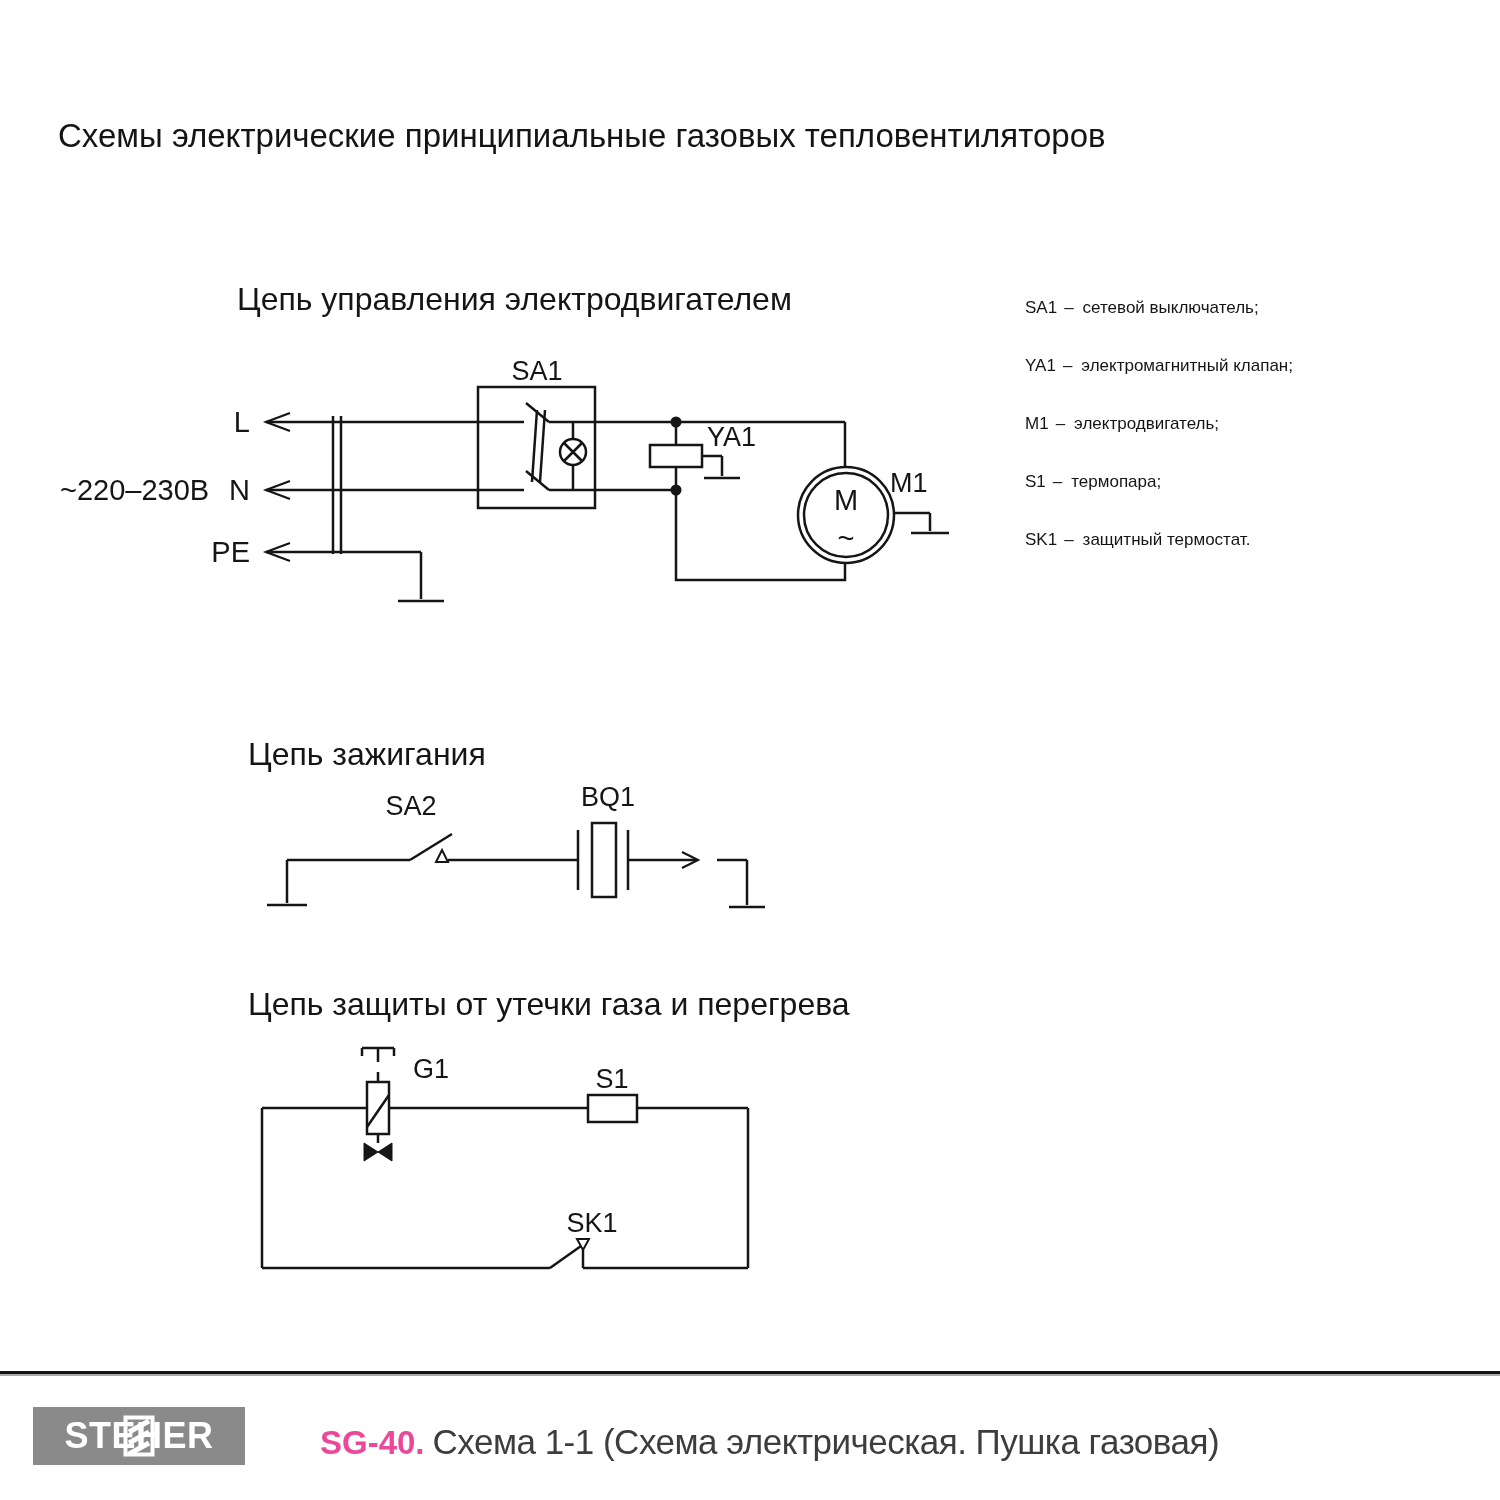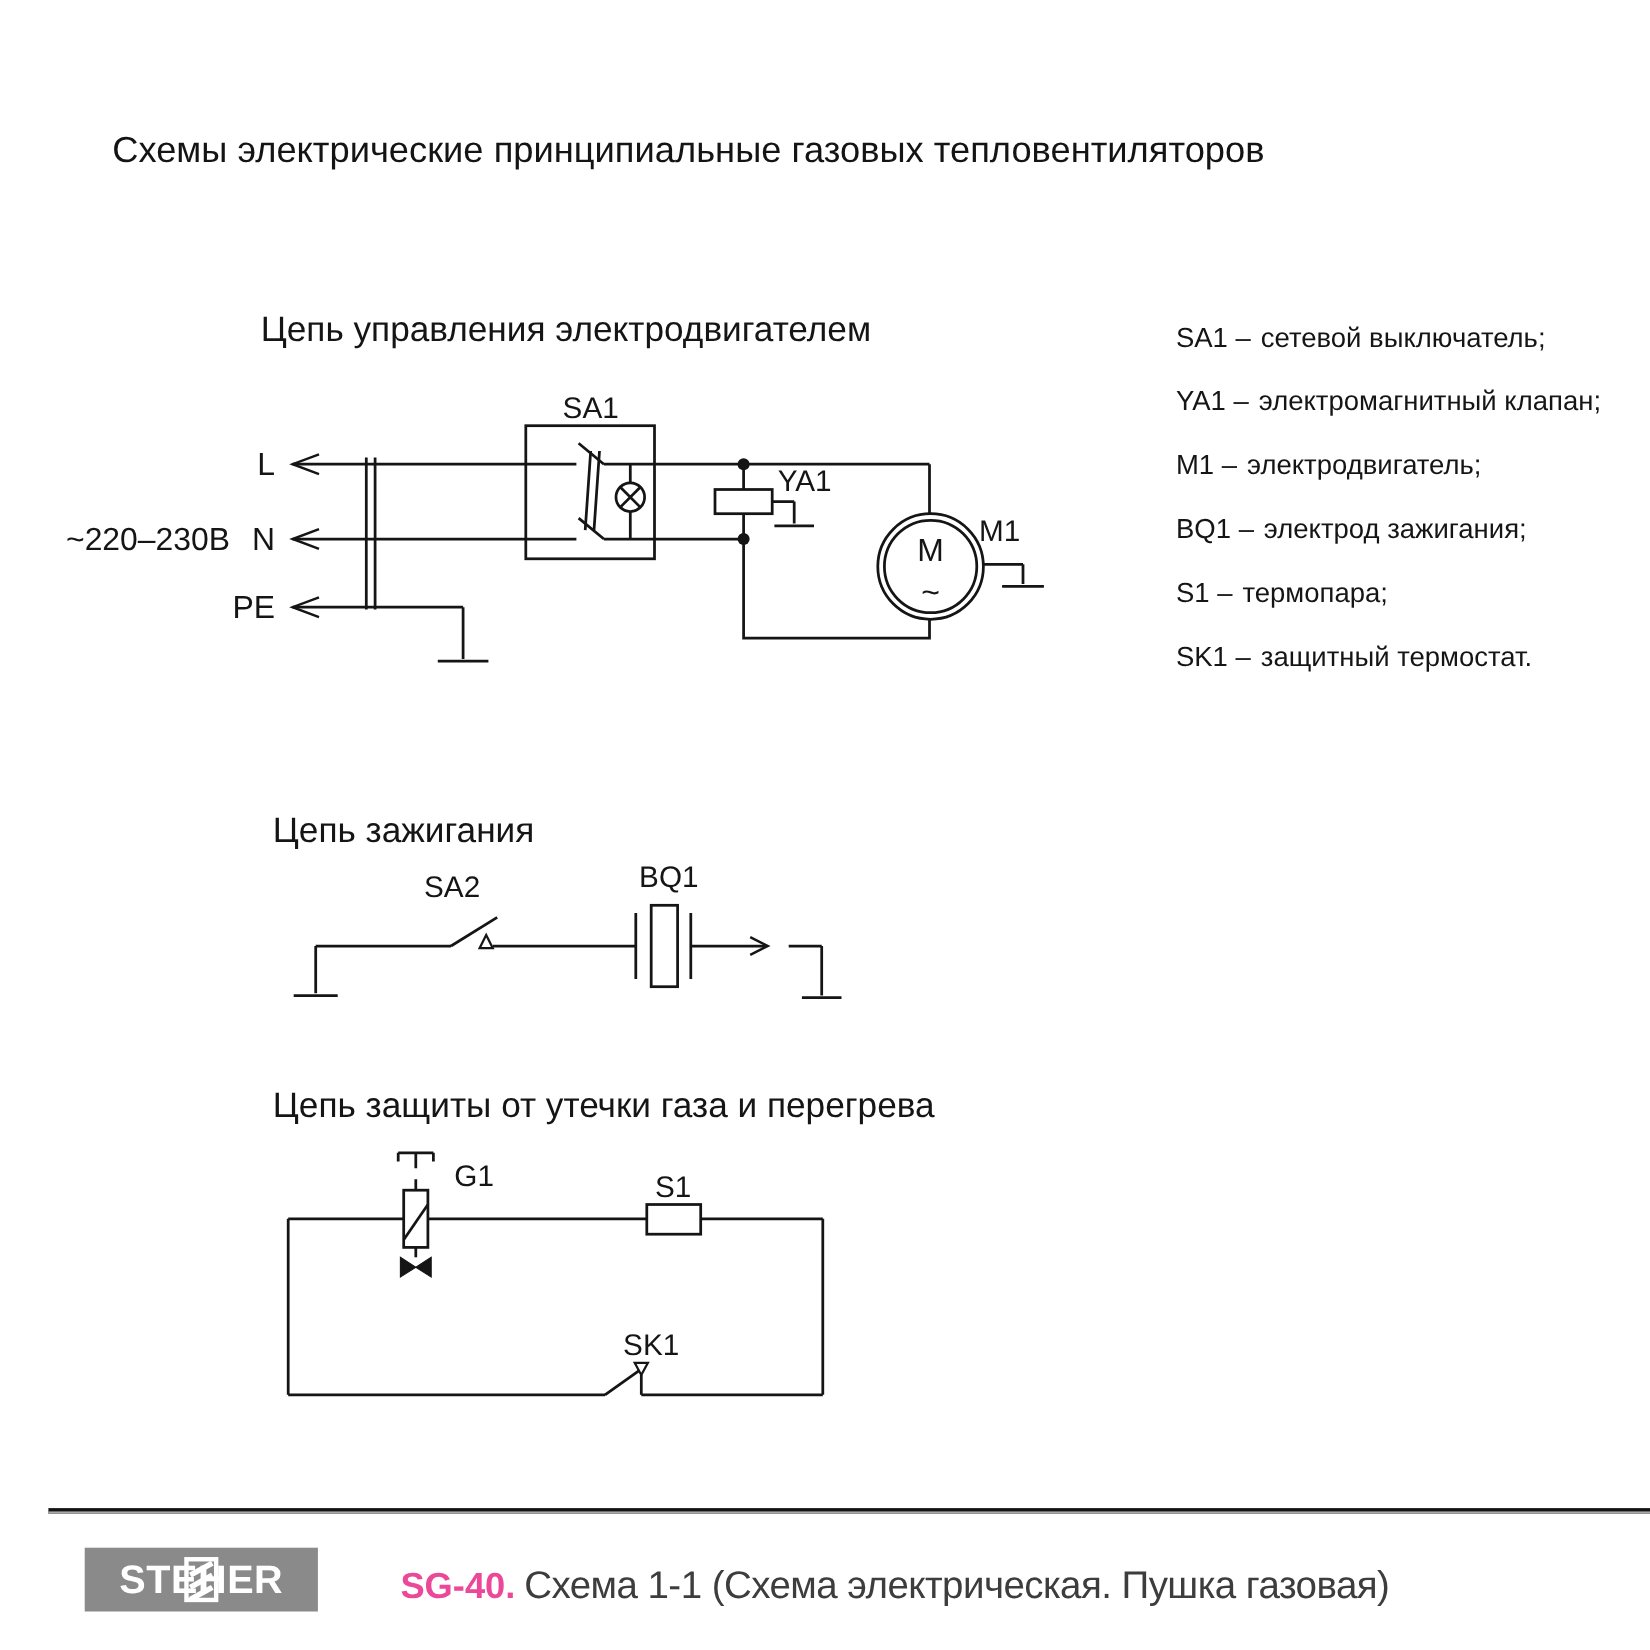--- a/index.html
+++ b/index.html
@@ -1,31 +1,31 @@
 <!DOCTYPE html>
 <html><head>
 <meta charset="utf-8">
 <style>
   html,body{margin:0;padding:0;background:#ffffff;}
   body{width:1500px;height:1500px;position:relative;font-family:"Liberation Sans",sans-serif;color:#151515;}
-  .abs{position:absolute;margin-left:44px;}
+  .abs{position:absolute;}
   .main-title{left:58px;top:118px;font-size:33px;line-height:36px;color:#141414;white-space:nowrap;}
   svg{position:absolute;overflow:visible;}
   svg text{fill:#151515;font-family:"Liberation Sans",sans-serif;}
   .ctitle{font-size:32px;}
   .clabel{font-size:27px;}
   .wlabel{font-size:29px;}
   .w{fill:none;stroke:#151515;stroke-width:2.5;}
   .wt{fill:none;stroke:#151515;stroke-width:2.2;}
   .box{fill:#ffffff;stroke:#151515;stroke-width:2.5;}
   .dot{fill:#151515;stroke:none;}
   .solid{fill:#151515;stroke:#151515;stroke-width:1;}
   .hollow{fill:#ffffff;stroke:#151515;stroke-width:2;}
   .legend{left:1025px;top:293px;}
-  .legend-item{font-size:25px;line-height:29px;margin-bottom:29px;white-space:nowrap;}
+  .legend-item{font-size:17px;line-height:29px;margin-bottom:29px;white-space:nowrap;}
   .lsep{margin:0 9px 0 7px;}
   .divider{left:0;top:1371px;width:1500px;height:3px;background:#141414;border-bottom:2px solid #a9a9a9;}
   .logo{left:33px;top:1407px;width:212px;height:58px;background:#8a8a8a;display:flex;align-items:center;justify-content:center;gap:7px;}
   .brand{color:#ffffff;font-size:36px;font-weight:700;letter-spacing:0.5px;line-height:1;}
   .footer-text{left:320px;top:1422px;white-space:nowrap;}
   .model{font-size:33px;font-weight:700;color:#ec4899;}
   .caption{font-size:35px;color:#3d3d3d;letter-spacing:-0.5px;margin-left:8px;}
 </style>
 </head>
 <body>
@@ -134,21 +134,20 @@
     <polygon class="hollow" points="347,269 359,269 353,280"></polygon>
     <path class="w" d="M320,298 L351,276"></path>
   </g>
   <text class="clabel" x="362" y="262" text-anchor="middle">SK1</text>
 </svg>
 
 <div class="abs legend">
   <div class="legend-item"><span>SA1</span><span class="lsep">–</span><span>сетевой выключатель;</span></div>
   <div class="legend-item"><span>YA1</span><span class="lsep">–</span><span>электромагнитный клапан;</span></div>
   <div class="legend-item"><span>M1</span><span class="lsep">–</span><span>электродвигатель;</span></div>
-  <div class="legend-item"><span>BQ1</span><span class="lsep">–</span><span>электрод зажигания;</span></div>
   <div class="legend-item"><span>S1</span><span class="lsep">–</span><span>термопара;</span></div>
   <div class="legend-item"><span>SK1</span><span class="lsep">–</span><span>защитный термостат.</span></div>
 </div>
 
 <div class="abs divider"></div>
 
 <div class="abs logo">
   <svg width="32" height="42" viewBox="0 0 32 42">
     <rect x="2.5" y="2.5" width="27" height="37" fill="none" stroke="#ffffff" stroke-width="4"></rect>
     <path d="M6,17 L26,6 M6,28 L26,17 M6,39 L26,28" stroke="#ffffff" stroke-width="5" fill="none"></path>

